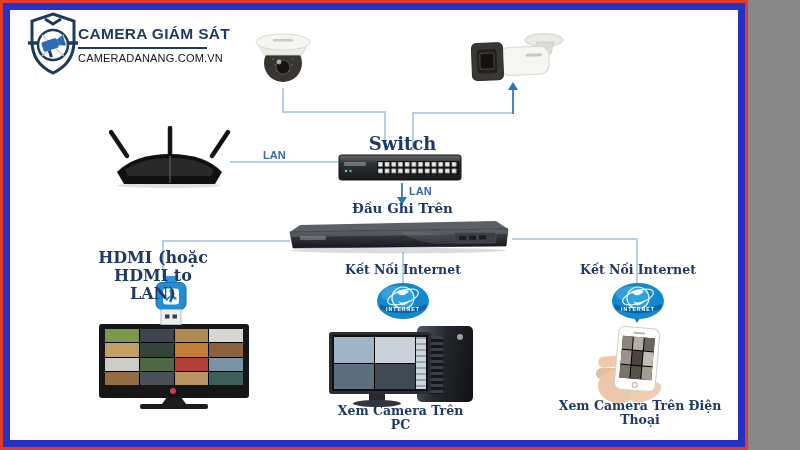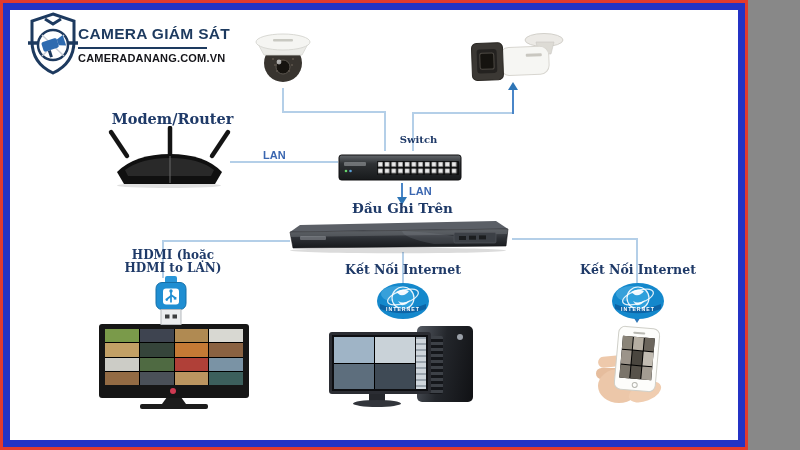--- a/index.html
+++ b/index.html
@@ -17,21 +17,21 @@
   .line{position:absolute;background:#b4cfe8;z-index:1;}
   .stem{position:absolute;background:#4a86c8;z-index:2;}
   .arrow-down{position:absolute;width:0;height:0;border-left:5px solid transparent;
       border-right:5px solid transparent;border-top:8px solid #2e75b6;z-index:3;}
   .arrow-up{position:absolute;width:0;height:0;border-left:5px solid transparent;
       border-right:5px solid transparent;border-bottom:8px solid #2e75b6;z-index:3;}
   
   .logo-title{position:absolute;left:78px;top:25px;font-size:15.5px;font-weight:bold;
       color:#1d3a5f;letter-spacing:.3px;z-index:6;}
   .logo-divider{position:absolute;left:78px;top:47px;width:129px;height:2px;background:#1d3a5f;z-index:6;}
-  .logo-sub{position:absolute;left:78px;top:52px;font-size:11px;font-weight:bold;
+  .logo-sub{position:absolute;left:78px;top:52px;font-size:11px;font-weight:normal;
       color:#15151a;letter-spacing:.2px;z-index:6;}
   
   .grid{position:absolute;display:grid;gap:1px;background:#000;z-index:4;}
   .grid .cell{width:100%;height:100%;}
   
   .tv{position:absolute;left:99px;top:324px;width:150px;height:74px;background:#161616;
       border-radius:3px;z-index:3;}
   .tv .grid{left:6px;top:5px;right:6px;bottom:13px;}
   .tv-dot{position:absolute;left:71px;bottom:4px;width:6px;height:6px;border-radius:50%;
       background:#cf3a52;z-index:5;}
@@ -127,33 +127,32 @@
     <path d="M66 10 L69 22 H81 L84 10 Z" fill="#dddbd5" stroke="#cac8c2" stroke-width="0.6"></path>
     <g transform="rotate(-2 50 30)">
       <rect x="30" y="15" width="49" height="28" rx="9" fill="#f6f6f3" stroke="#d8d6d0"></rect>
       <rect x="2" y="10" width="31" height="37" rx="5" fill="#3b3834" stroke="#2b2824"></rect>
       <rect x="7" y="16" width="20" height="24" rx="3" fill="#242220"></rect>
       <rect x="10" y="20" width="14" height="16" rx="2" fill="#15130f" stroke="#4e4a44" stroke-width="1"></rect>
       <rect x="56" y="22" width="16" height="3" rx="1" fill="#c9c7c0"></rect>
     </g>
   </svg>
 
-  <div class="lbl" style="left:110px;top:111px;width:125px;font-size:14.5px">Modem/Router</div>
   <svg class="abs" style="left:107px;top:126px;z-index:3" width="125" height="62" viewBox="0 0 125 62">
     <path d="M20 30 L4 6" stroke="#141414" stroke-width="4.5" stroke-linecap="round"></path>
     <path d="M63 28 L63 2" stroke="#141414" stroke-width="4.5" stroke-linecap="round"></path>
     <path d="M105 30 L121 6" stroke="#141414" stroke-width="4.5" stroke-linecap="round"></path>
     <path d="M10 46 Q28 28 63 28 Q98 28 115 46 L108 58 H17 Z" fill="#101010"></path>
     <path d="M18 44 Q34 32 63 32 Q92 32 107 44 L104 50 H21 Z" fill="#2e2e2e" opacity="0.85"></path>
     <line x1="63" y1="30" x2="63" y2="57" stroke="#6a6a6a" stroke-width="1"></line>
     <ellipse cx="62" cy="59.5" rx="52" ry="2.4" fill="#000" opacity="0.12"></ellipse>
   </svg>
   <div class="lan" style="left:263px;top:149px">LAN</div>
 
-  <div class="lbl" style="left:376px;top:134px;width:85px;font-size:10px">Switch</div>
+  <div class="lbl" style="left:360px;top:134px;width:85px;font-size:18px">Switch</div>
   <svg class="abs" style="left:337px;top:148px;z-index:3" width="126" height="36" viewBox="0 0 126 36">
     <defs>
       <linearGradient id="swg" x1="0" y1="0" x2="0" y2="1">
         <stop offset="0" stop-color="#63676b"></stop>
           <stop offset="0.35" stop-color="#2e3134"></stop>
         <stop offset="1" stop-color="#17191b"></stop>
       </linearGradient>
       <pattern id="ports" x="0" y="0" width="6.7" height="6.6" patternUnits="userSpaceOnUse">
         <rect x="0.9" y="0.9" width="4.6" height="4.5" fill="#e9e9e9" stroke="#6f6f6f" stroke-width="0.4"></rect>
       </pattern>
@@ -181,21 +180,21 @@
     <path d="M6 14 L224 11 L223 16 L7 19 Z" fill="#75797f" opacity="0.45"></path>
     <path d="M118 13 Q168 15 198 25 L150 26 Q119 20 118 13 Z" fill="#8a8e94" opacity="0.22"></path>
     <rect x="170" y="14.5" width="42" height="10.5" rx="1.5" fill="#3c4046" stroke="#55585e" stroke-width="0.6"></rect>
     <rect x="175" y="18" width="7" height="4" fill="#1b1d1f"></rect>
     <rect x="185" y="17.7" width="7" height="4" fill="#1b1d1f"></rect>
     <rect x="195" y="17.4" width="7" height="4" fill="#1b1d1f"></rect>
     <rect x="16" y="18" width="26" height="4" rx="1" fill="#9ea2a8" opacity="0.5"></rect>
     <ellipse cx="114" cy="32.5" rx="108" ry="2.8" fill="#000" opacity="0.14"></ellipse>
   </svg>
 
-  <div class="lbl" style="left:112px;top:249px;width:122px;font-size:12px">HDMI (hoặc HDMI to LAN)</div>
+  <div class="lbl" style="left:92px;top:249px;width:122px;font-size:16px">HDMI (hoặc HDMI to LAN)</div>
   <svg class="abs" style="left:153px;top:276px;z-index:4" width="36" height="52" viewBox="0 0 36 52">
     <rect x="12" y="0" width="12" height="8" rx="2" fill="#2a96d8"></rect>
     <rect x="3" y="6.5" width="30" height="27" rx="6" fill="#1f8ed2" stroke="#156fa8"></rect>
     <rect x="10" y="12.5" width="16" height="16" rx="3" fill="#ffffff"></rect>
     <g stroke="#1f8ed2" stroke-width="1.7" fill="none">
       <path d="M18 26.5 V15.5"></path>
         <path d="M18 20 L14 23"></path>
         <path d="M18 19 L22 21.8"></path>
     </g>
     <circle cx="18" cy="15" r="1.7" fill="#1f8ed2"></circle>
@@ -248,20 +247,21 @@
     <div class="grid" style="grid-template-columns:repeat(2,1fr);grid-template-rows:repeat(2,1fr)">
         <div class="cell" style="background: rgb(159, 180, 198);"></div>
         <div class="cell" style="background: rgb(201, 210, 216);"></div>
         <div class="cell" style="background: rgb(93, 110, 125);"></div>
         <div class="cell" style="background: rgb(63, 74, 85);"></div>
       </div>
     <div class="monitor-side"></div>
   </div>
   <div class="mon-neck"></div>
   <div class="mon-base"></div>
+  <div class="lbl" style="left:328px;top:404px;width:145px;font-size:12.5px">Xem Camera Trên PC</div>
 
   <div class="lbl" style="left:578px;top:263px;width:120px;font-size:12.5px">Kết Nối Internet</div>
   <svg class="abs" style="left:611px;top:282px;z-index:4" width="54" height="38" viewBox="0 0 54 38">
     <ellipse cx="27" cy="19" rx="26" ry="18" fill="#1488cc"></ellipse>
     <ellipse cx="21" cy="12" rx="16" ry="8" fill="#5ab8e8" opacity="0.5"></ellipse>
     <circle cx="27" cy="16" r="11" fill="#2ea0dc" stroke="#e8f4fc" stroke-width="1.2"></circle>
     <path d="M20 10 Q26 5.5 33 9 Q30 14 24 13 Z" fill="#f2f9ff"></path>
     <path d="M22 19 Q28 22.5 34 18 Q31 24 25 23 Z" fill="#f2f9ff" opacity="0.9"></path>
     <ellipse cx="27" cy="15" rx="16" ry="6.5" fill="none" stroke="#ffffff" stroke-width="1.3" transform="rotate(-18 27 15)" opacity="0.85"></ellipse>
     <path d="M4 22 Q27 31 50 22 L50 27 Q27 35.5 4 27 Z" fill="#0d63a5"></path>
@@ -281,13 +281,14 @@
         <div class="cell" style="background: rgb(107, 101, 92);"></div>
         <div class="cell" style="background: rgb(156, 148, 138);"></div>
         <div class="cell" style="background: rgb(74, 70, 63);"></div>
         <div class="cell" style="background: rgb(194, 188, 178);"></div>
         <div class="cell" style="background: rgb(122, 116, 106);"></div>
         <div class="cell" style="background: rgb(87, 82, 74);"></div>
         <div class="cell" style="background: rgb(163, 156, 146);"></div>
       </div>
     <div class="phone-home"></div>
   </div>
+  <div class="lbl" style="left:540px;top:399px;width:200px;font-size:12.5px">Xem Camera Trên Điện Thoại</div>
 </div>
 
 </body></html>

